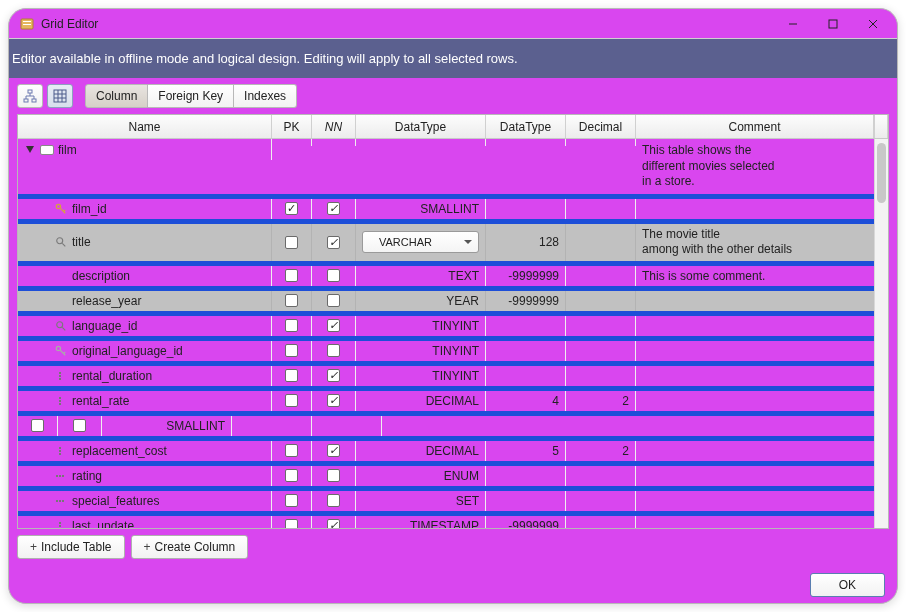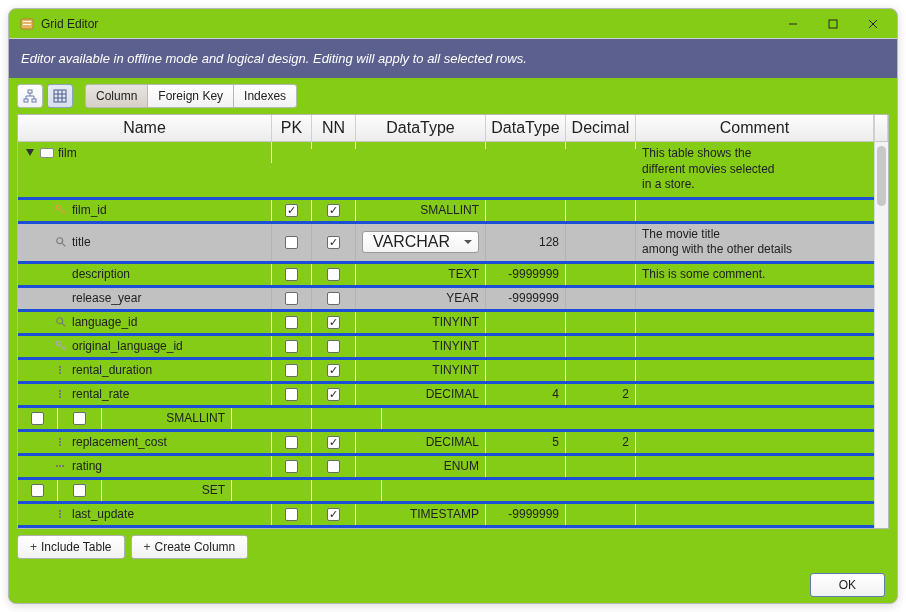--- a/index.html
+++ b/index.html
@@ -1,74 +1,74 @@
 <!DOCTYPE html>
 <html><head>
 <meta charset="utf-8">
 <style>
 * { box-sizing: border-box; margin: 0; padding: 0; }
 body { font-family: "Segoe UI", Tahoma, sans-serif; font-size: 12px; background: #fff; color: #222; padding: 8px; }
-.window { width: 890px; height: 596px; border: 1px solid #b8b8b8; border-radius: 8px; background: #84cc16; display: flex; flex-direction: column; overflow: hidden; box-shadow: 0 2px 10px rgba(0,0,0,0.15); }
+.window { width: 890px; height: 596px; border: 1px solid #b8b8b8; border-radius: 18px; background: #d946ef; display: flex; flex-direction: column; overflow: hidden; box-shadow: 0 2px 10px rgba(0,0,0,0.15); }
 
 
 .titlebar { display: flex; align-items: center; height: 30px; padding: 0 4px; border-bottom: 1px solid #d0d0d0; }
 .titlebar .appicon { width: 16px; height: 16px; margin: 0 4px 0 6px; display: inline-flex; align-items: center; justify-content: center; }
 .titlebar .title { flex: 1; font-size: 12px; padding-left: 2px; }
 .winbtns { display: flex; }
 .winbtn { width: 40px; height: 28px; display: flex; align-items: center; justify-content: center; cursor: pointer; }
 .winbtn svg { width: 12px; height: 12px; }
 
 
-.banner { background: #5b608f; color: #fff; font-size: 13px; padding: 12px 12px; font-style: italic; }
+.banner { background: #5b608f; color: #fff; font-size: 13px; padding: 12px 3px; }
 
 
 .toolbar { display: flex; align-items: center; padding: 6px 8px 6px 8px; }
 .iconbtn { width: 26px; height: 24px; border: 1px solid #b8b8b8; border-radius: 3px; background: linear-gradient(#fff,#f2f2f2); margin-right: 4px; display: flex; align-items: center; justify-content: center; cursor: pointer; }
 .iconbtn.active { background: linear-gradient(#e6ecf5,#d7dfec); border-color: #8ea0c0; }
 .tabbtn { height: 24px; padding: 0 10px; border: 1px solid #b8b8b8; background: linear-gradient(#fff,#f2f2f2); font-size: 12px; display: flex; align-items: center; cursor: pointer; border-radius: 0; }
 .tabbtn.active { background: linear-gradient(#e8e4e0,#d6d0c8); }
 .tabgroup { display: flex; margin-left: 8px; }
 .tabgroup .tabbtn:first-child { border-top-left-radius: 3px; border-bottom-left-radius: 3px; }
 .tabgroup .tabbtn:last-child { border-top-right-radius: 3px; border-bottom-right-radius: 3px; }
 .tabgroup .tabbtn + .tabbtn { border-left: none; }
 
 
 .gridwrap { flex: 1; margin: 0 8px 6px 8px; border: 1px solid #b8b8b8; overflow: hidden; position: relative; display: flex; flex-direction: column; }
 .gridhead, .gridrow { display: flex; align-items: stretch; min-height: 24px; }
 .gridhead { background: linear-gradient(#fdfdfd,#ececec); border-bottom: 1px solid #c8c8c8; }
-.gh { border-right: 1px solid #d0d0d0; display: flex; align-items: center; justify-content: center; font-size: 16px; padding: 4px 6px; }
+.gh { border-right: 1px solid #d0d0d0; display: flex; align-items: center; justify-content: center; font-size: 12px; padding: 4px 6px; }
 .gridbody { flex: 1; overflow-y: hidden; position: relative; }
-.gridrow { border-bottom: 3px solid #1d4ed8; }
+.gridrow { border-bottom: 5px solid #1d4ed8; }
 .cell { border-right: 1px solid #eee; display: flex; align-items: center; padding: 3px 6px; font-size: 12px; }
 .cell.center { justify-content: center; }
 .cell.right { justify-content: flex-end; }
 
 .col-name { width: 254px; }
 .col-pk { width: 40px; }
-.col-nn { width: 44px; }
+.col-nn { width: 44px; font-style: italic; }
 .col-dt { width: 130px; }
 .col-prec { width: 80px; }
 .col-dec { width: 70px; }
 .col-com { flex: 1; }
 .col-scroll { width: 14px; border-left: 1px solid #d0d0d0; }
 
 .gridrow.sel { background: #c1c1c1; }
 .gridrow.sel .cell { border-right-color: #b3b3b3; }
 .gridrow.tablerow { align-items: flex-start; }
 .tablerow .cell { padding-top: 4px; }
 .tablerow .col-com { white-space: pre-line; line-height: 1.3; padding-bottom: 4px; min-height: 46px; }
 .tree-caret { display: inline-flex; width: 12px; height: 12px; margin-right: 4px; align-items: center; justify-content: center; cursor: pointer; }
 .tablefolder { display: inline-flex; width: 14px; height: 10px; border: 1px solid #888; border-radius: 2px; margin-right: 4px; background: #fff; }
 .colicon { display: inline-flex; width: 14px; height: 14px; margin-right: 4px; align-items: center; justify-content: center; }
 .namecell { display: flex; align-items: center; }
 
 .chk { width: 13px; height: 13px; border: 1px solid #6b6b6b; background: #fff; border-radius: 2px; display: inline-flex; align-items: center; justify-content: center; }
 .chk.checked::after { content: "✓"; font-size: 11px; line-height: 11px; color: #222; }
 
-.combo { height: 22px; width: 100%; border: 1px solid #9a9a9a; border-radius: 3px; background: linear-gradient(#fff,#f4f4f4); display: flex; align-items: center; padding: 0 18px 0 10px; position: relative; font-size: 16px; cursor: pointer; }
+.combo { height: 22px; width: 100%; border: 1px solid #9a9a9a; border-radius: 3px; background: linear-gradient(#fff,#f4f4f4); display: flex; align-items: center; padding: 0 18px 0 16px; position: relative; font-size: 11px; cursor: pointer; }
 .combo::after { content: ""; position: absolute; right: 6px; top: 50%; width: 0; height: 0; border-left: 4px solid transparent; border-right: 4px solid transparent; border-top: 4px solid #555; transform: translateY(-50%); }
 
 .vscroll { position: absolute; right: 0; top: 0; bottom: 0; width: 14px; background: #f3f3f3; border-left: 1px solid #d8d8d8; }
 .vscroll .thumb { position: absolute; left: 2px; right: 2px; top: 4px; height: 60px; background: #c8c8c8; border-radius: 5px; }
 
 
 .footer1 { display: flex; padding: 0 8px 6px 8px; gap: 6px; }
 .footer2 { display: flex; justify-content: flex-end; padding: 8px 12px 6px 8px; }
 .btn { height: 24px; padding: 0 12px; border: 1px solid #b0b0b0; border-radius: 3px; background: linear-gradient(#fff,#f2f2f2); font-size: 12px; display: flex; align-items: center; cursor: pointer; }
 .btn.primary { padding: 4px 28px; border-color: #5a7eb0; }
@@ -446,20 +446,33 @@
             <span class="chk"></span>
           </div>
           <div class="cell col-dt right">
             <span>ENUM</span>
           </div>
           <div class="cell col-prec right"></div>
           <div class="cell col-dec right"></div>
           <div class="cell col-com"></div>
         </div>
         <div class="gridrow">
+          <div class="cell col-name">
+            <span class="namecell">
+              <span style="display:inline-block;width:30px"></span>
+              <span class="colicon">
+                <span class="dots-icon h">
+                  <i></i>
+                  <i></i>
+                  <i></i>
+                </span>
+              </span>
+              <span>special_features</span>
+            </span>
+          </div>
           <div class="cell col-pk center">
             <span class="chk"></span>
           </div>
           <div class="cell col-nn center">
             <span class="chk"></span>
           </div>
           <div class="cell col-dt right">
             <span>SET</span>
           </div>
           <div class="cell col-prec right"></div>

